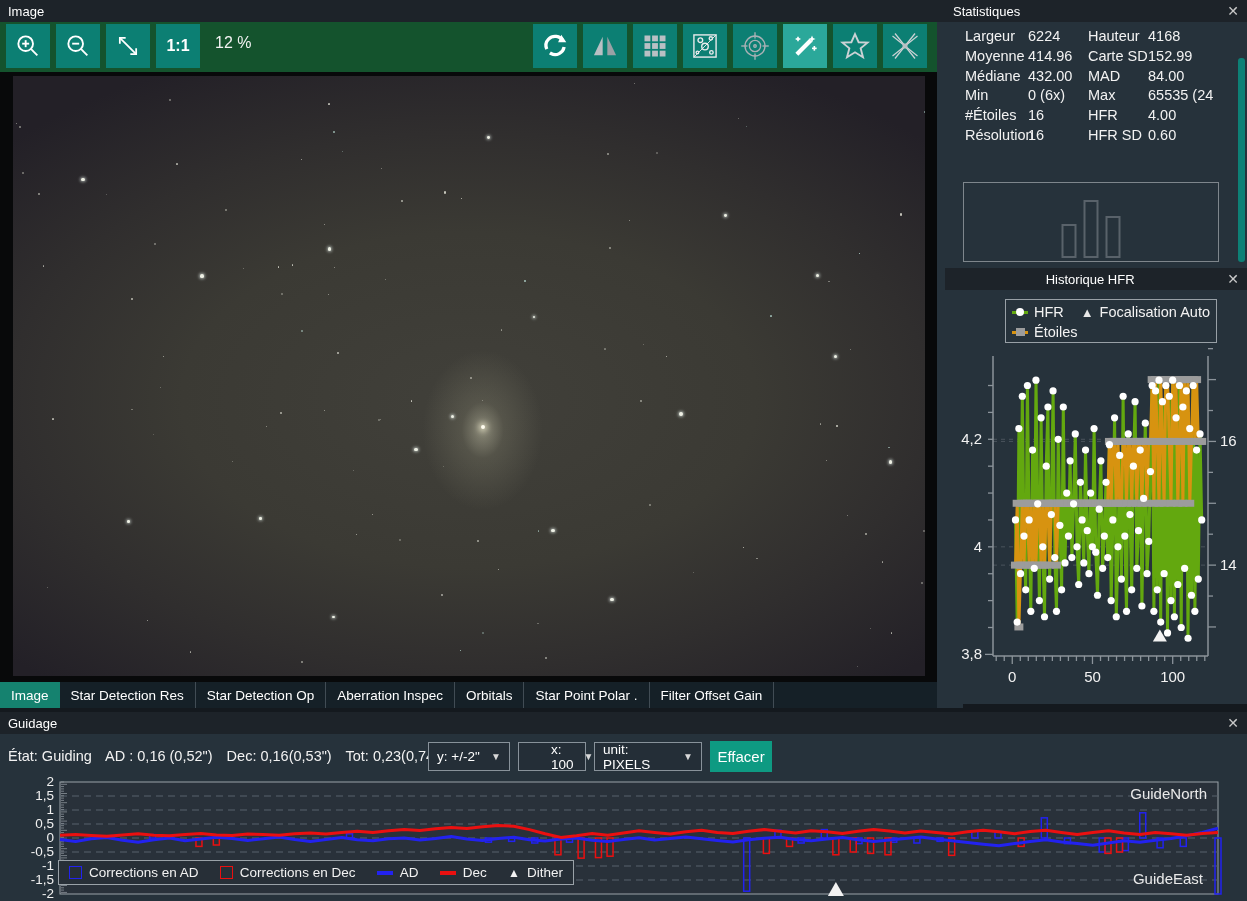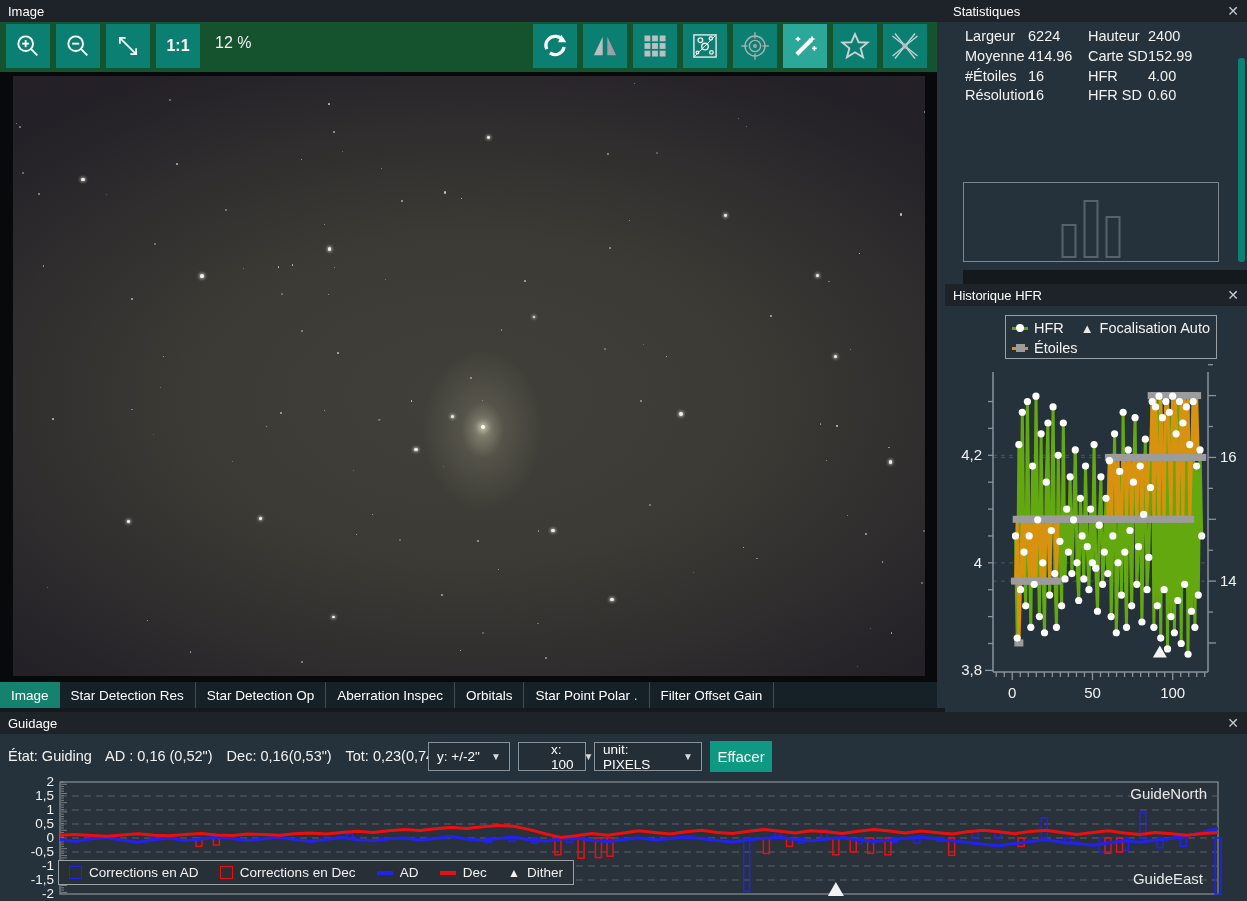--- a/index.html
+++ b/index.html
@@ -338,27 +338,39 @@
   <div class="panel" style="left:945px;top:0;width:302px;height:270px;">
     <div class="titlebar">
       <span class="title">Statistiques</span>
       <span class="close-btn">✕</span>
     </div>
     <div class="stats-grid" id="stats-grid">
         <div class="stat-row">
           <span class="l1">Largeur</span>
           <span class="v1">6224</span>
           <span class="l2">Hauteur</span>
-          <span class="v2">2400</span>
+          <span class="v2">4168</span>
         </div>
         <div class="stat-row">
           <span class="l1">Moyenne</span>
           <span class="v1">414.96</span>
           <span class="l2">Carte SD</span>
           <span class="v2">152.99</span>
+        </div>
+        <div class="stat-row">
+          <span class="l1">Médiane</span>
+          <span class="v1">432.00</span>
+          <span class="l2">MAD</span>
+          <span class="v2">84.00</span>
+        </div>
+        <div class="stat-row">
+          <span class="l1">Min</span>
+          <span class="v1">0 (6x)</span>
+          <span class="l2">Max</span>
+          <span class="v2">65535 (24</span>
         </div>
         <div class="stat-row">
           <span class="l1">#Étoiles</span>
           <span class="v1">16</span>
           <span class="l2">HFR</span>
           <span class="v2">4.00</span>
         </div>
         <div class="stat-row">
           <span class="l1">Résolution</span>
           <span class="v1">16</span>
@@ -369,21 +381,21 @@
     <div class="hist-box">
       <div class="hist-bars">
         <div class="hist-bar" style="height:34px;"></div>
         <div class="hist-bar" style="height:58px;"></div>
         <div class="hist-bar" style="height:42px;"></div>
       </div>
     </div>
     <div class="scrollbar"></div>
   </div>
 
-  <div class="panel" style="left:945px;top:284px;width:302px;height:436px;">
+  <div class="panel" style="left:945px;top:268px;width:302px;height:436px;text-align:center;">
     <div class="titlebar">
       <span class="title">Historique HFR</span>
       <span class="close-btn">✕</span>
     </div>
     <div class="hfr-legend">
       <div class="row">
         <span class="leg-mark">
             <span class="leg-line-green"></span>
             <span class="leg-dot"></span>
           </span>

